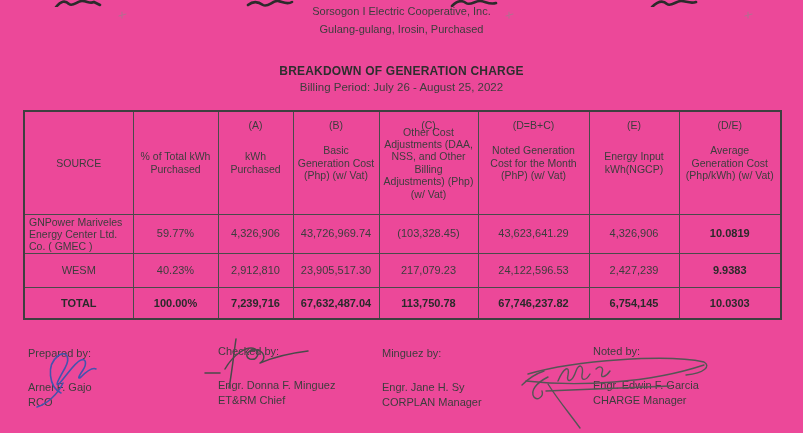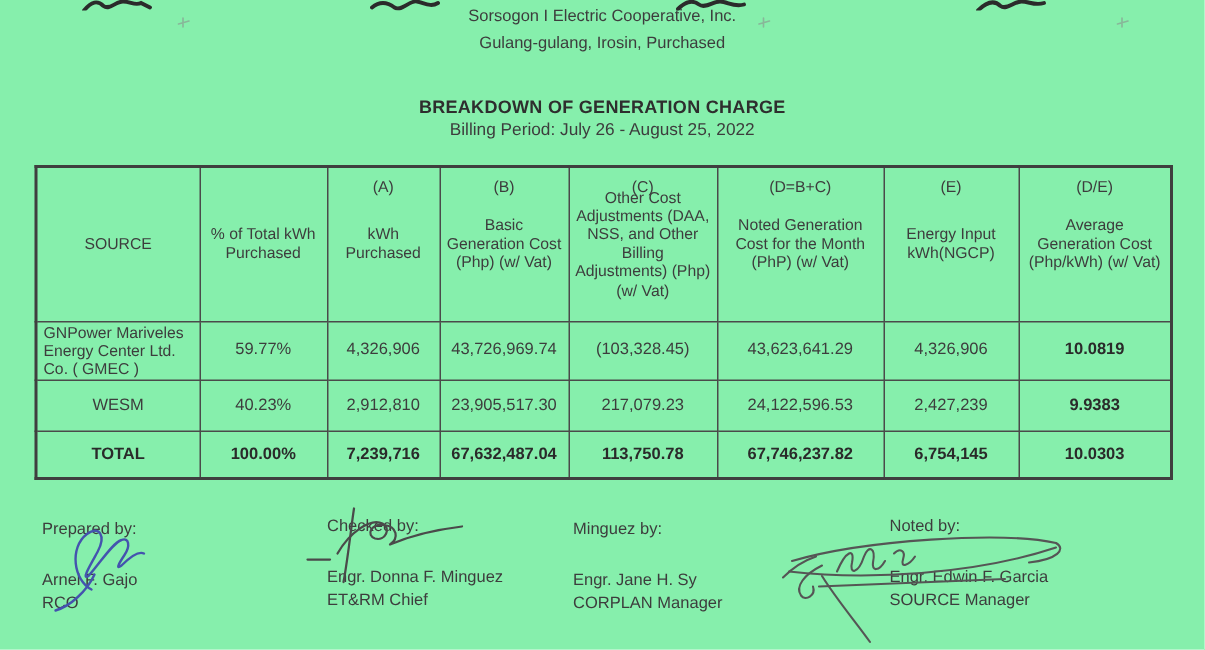--- a/index.html
+++ b/index.html
@@ -3,21 +3,21 @@
 <meta charset="utf-8">
 <style>
   html,body { margin:0; padding:0; }
   body {
     width:803px; height:433px; overflow:hidden;
     background:#ffffff;
     font-family:"Liberation Sans", sans-serif;
     color:#3d3d3d;
     position:relative;
   }
-  .page { position:absolute; inset:0; background:#86efac; }
+  .page { position:absolute; inset:0; background:#ec4899; }
 
   
   .hline { position:absolute; left:0; right:0; text-align:center; }
   .org-name    { top:5px;  font-size:11px; }
   .org-address { top:23px; font-size:11px; }
   .doc-title   { top:64px; font-size:12px; font-weight:700; color:#2e2e2e; letter-spacing:.2px; }
   .billing     { top:81px; font-size:11.5px; }
 
   
   table.gen-table {
@@ -162,21 +162,21 @@
     <div class="sig-title">ET&amp;RM Chief</div>
   </div>
   <div class="sig-block" style="left:382px; top:346px">
     <div class="sig-role">Minguez by:</div>
     <div class="sig-name">Engr. Jane H. Sy</div>
     <div class="sig-title">CORPLAN Manager</div>
   </div>
   <div class="sig-block" style="left:593px; top:344px">
     <div class="sig-role">Noted by:</div>
     <div class="sig-name">Engr. Edwin F. Garcia</div>
-    <div class="sig-title">SOURCE Manager</div>
+    <div class="sig-title">CHARGE Manager</div>
   </div>
 
   <svg class="sig-svg sig-blue" style="left:30px; top:349px" width="88" height="60" viewBox="0 0 88 60">
     <path d="M31,44 C19,38 16,16 28,7 C36,1 41,8 35,19 C30,28 24,38 29,35 C37,26 45,13 51,11 C56,9 57,15 53,21 C49,27 47,31 51,28 C56,23 62,18 66,20" stroke="#4453ae"></path>
     <path d="M33,34 C28,45 17,55 7,58" stroke="#4453ae"></path>
   </svg>
   <svg class="sig-svg sig-dark" style="left:203px; top:336px" width="108" height="56" viewBox="0 0 108 56">
     <path d="M2,37 L17,37" stroke="#4a4a4a"></path>
     <path d="M33,3 C31,16 29,36 26,52" stroke="#4a4a4a"></path>
     <path d="M22,33 C30,19 44,9 52,13 C58,16 54,25 47,23 C41,21 44,13 53,14 C62,15 63,23 57,27 C64,24 80,18 105,15" stroke="#4a4a4a"></path>

